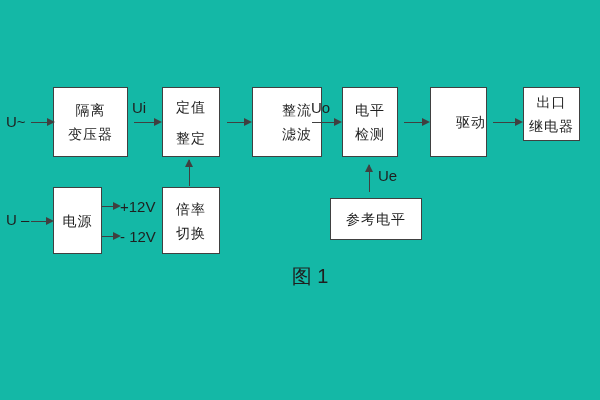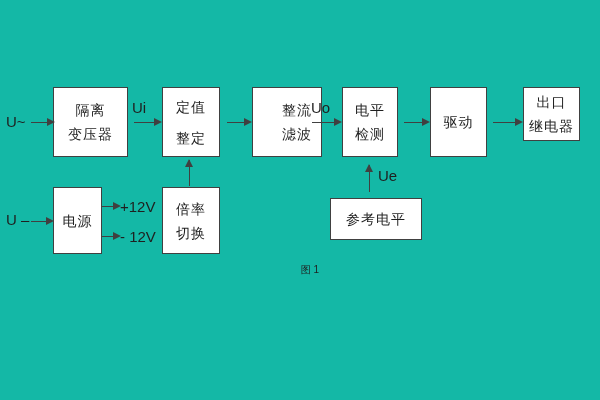--- a/index.html
+++ b/index.html
@@ -7,21 +7,21 @@
     position:relative; width:600px; height:400px; background:#14b8a6;
     font-family:"Liberation Sans", sans-serif; color:#1f1f1f; overflow:hidden;
   }
   .box {
     position:absolute; box-sizing:border-box; border:1px solid #404040; background:#ffffff;
     display:flex; flex-direction:column; align-items:center; justify-content:center;
     gap:10px; font-size:14px; letter-spacing:1px; white-space:nowrap;
   }
   .box span { display:block; line-height:14px; }
   .lbl { position:absolute; font-size:15px; line-height:16px; white-space:nowrap; }
-  .cap { position:absolute; font-size:10px; text-align:center; }
+  .cap { position:absolute; font-size:20px; text-align:center; }
   
   .ar { position:absolute; height:0; border-top:1.5px solid #404040; }
   .ar::after {
     content:""; position:absolute; right:-2px; top:-4.6px; width:0; height:0;
     border-left:8px solid #404040; border-top:4px solid transparent; border-bottom:4px solid transparent;
   }
   
   .au { position:absolute; width:0; border-left:1.5px solid #404040; }
   .au::after {
     content:""; position:absolute; left:-4.6px; top:-1px; width:0; height:0;
@@ -46,21 +46,21 @@
   <div class="box" style="left:252px; top:87px; width:70px; height:70px;padding-left:20px;">
     <span>整流</span>
     <span>滤波</span>
   </div>
 
   <div class="box" style="left:342px; top:87px; width:56px; height:70px;">
     <span>电平</span>
     <span>检测</span>
   </div>
 
-  <div class="box" style="left:430px; top:87px; width:57px; height:70px;">
+  <div class="box" style="left:430px; top:87px; width:57px; height:70px;align-items:flex-end;">
     <span>驱动</span>
   </div>
 
   <div class="box" style="left:523px; top:87px; width:57px; height:54px;">
     <span>出口</span>
     <span>继电器</span>
   </div>
 
   <div class="box" style="left:53px; top:187px; width:49px; height:67px;">
     <span>电源</span>

